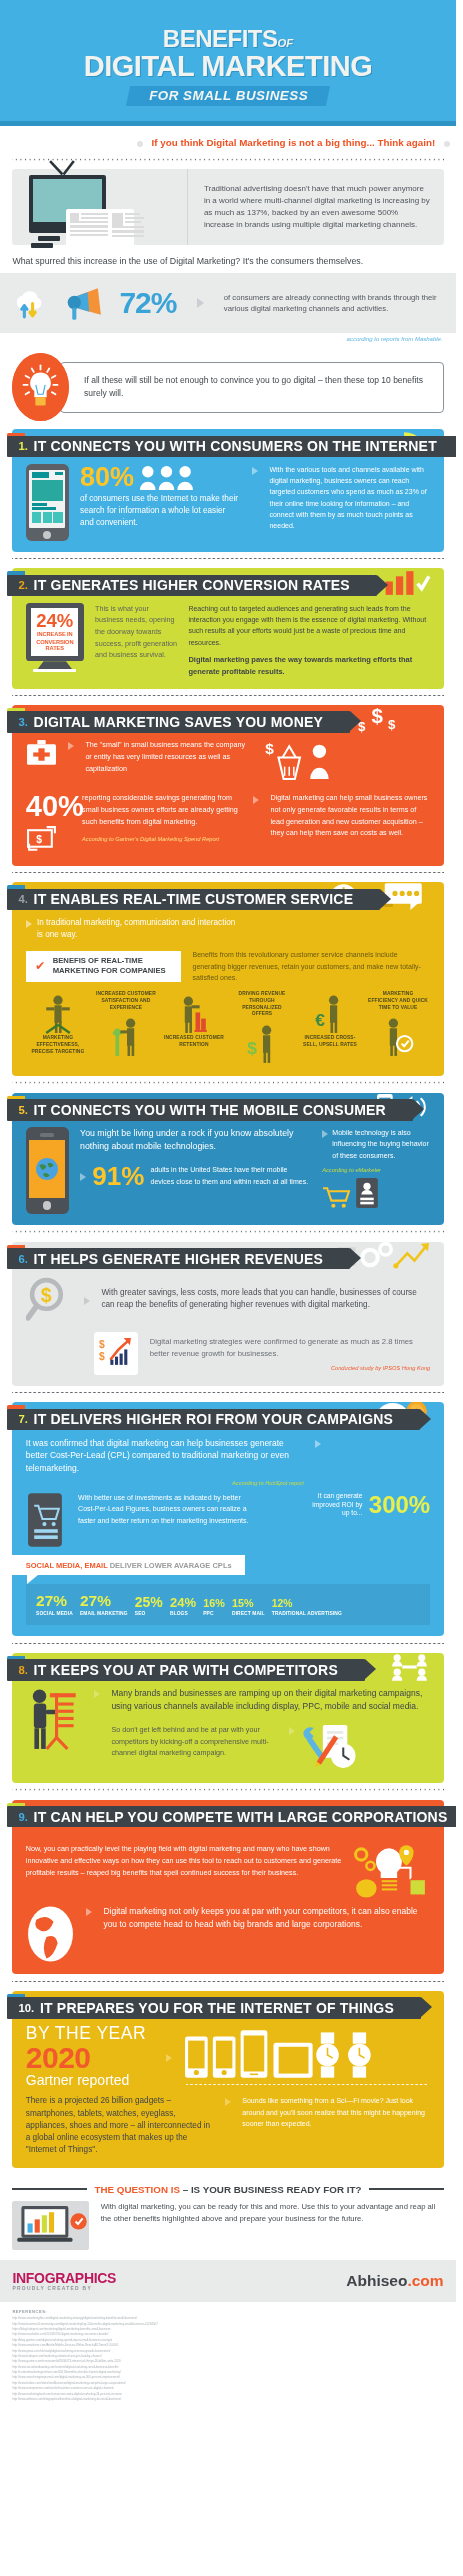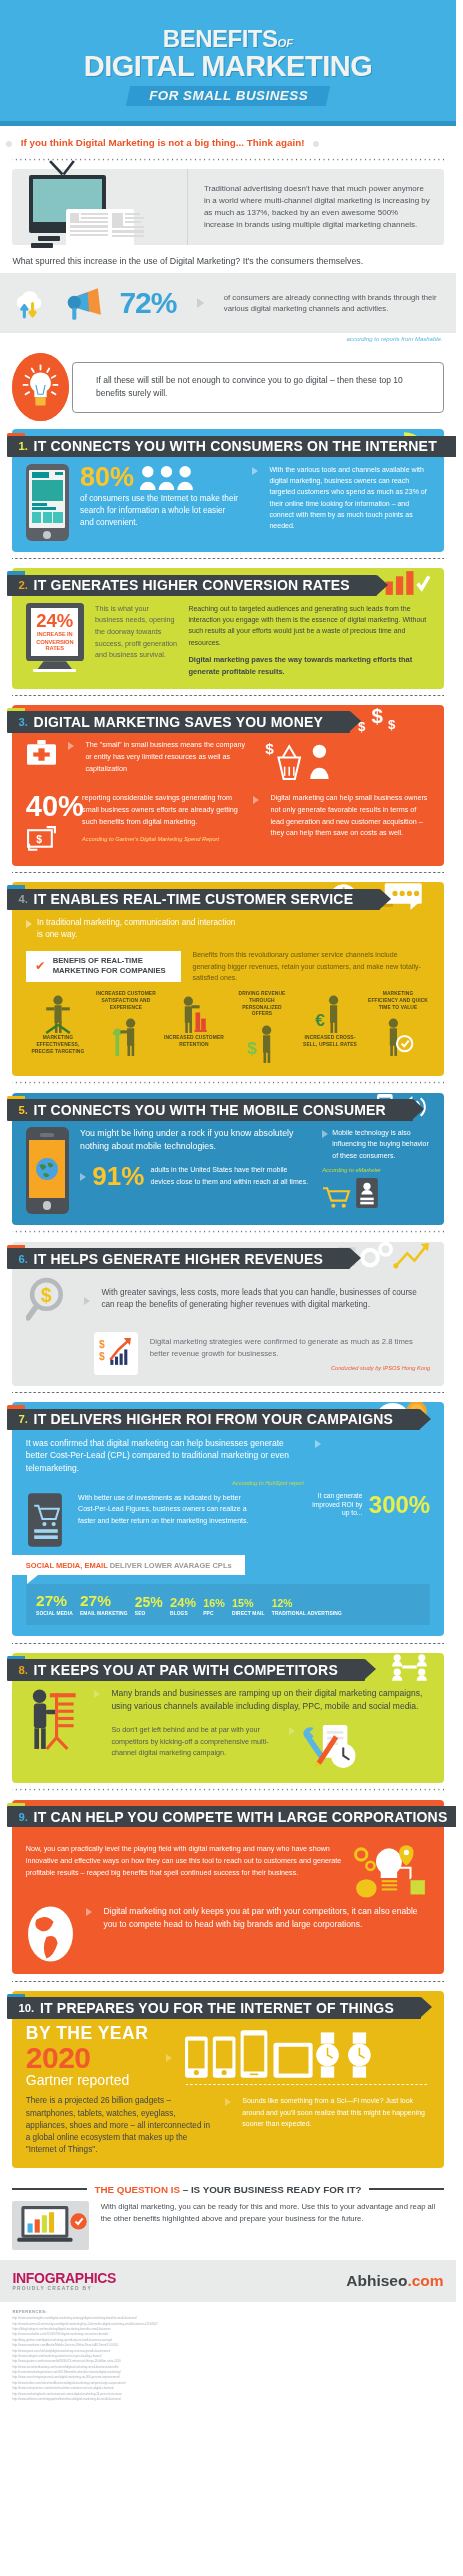--- a/index.html
+++ b/index.html
@@ -15,21 +15,21 @@
   .hero-line1 { font-size:24px; font-weight:bold; letter-spacing:-0.5px; color:#f2f2ef; line-height:1; text-shadow:1px 1px 0 #2f93c4; }
   .hero-line1 .of { font-size:11.3px; font-style:italic; letter-spacing:0; }
   .hero-line2 { font-size:29px; font-weight:bold; letter-spacing:-0.5px; color:#f2f2ef; line-height:1.05; text-shadow:1px 1px 0 #2f93c4; }
   .hero-ribbon { display:inline-block; margin-top:4.1px; background:#2f9ad1; color:#f4f4f1;
     font-size:13.4px; font-style:italic; font-weight:bold; letter-spacing:0.5px;
     padding:2.1px 20.6px 3.1px; transform:skewX(-12deg); }
   .hero-ribbon span { display:inline-block; transform:skewX(12deg); }
   .hero-bottom-bar { height:4.6px; background:#2e94c6; }
 
   
-  .tagline-wrap { padding:11.3px 0 5.2px; text-align:left; }
+  .tagline-wrap { padding:11.3px 0 5.2px; text-align:right; }
   .tagline { font-size:9.8px; color:#ef5223; font-weight:600; display:inline-block; position:relative; }
   .tagline b { font-weight:bold; }
   .tag-dot { display:inline-block; width:6.2px; height:6.2px; border-radius:50%; background:#e3e3e3; vertical-align:middle; margin:0 6.2px; }
 
   
   .dots { height:3.1px; margin:5.2px 12.4px 7.2px;
     background-image:radial-gradient(circle, #5b6167 0.9px, transparent 1px);
     background-size:4.6px 3.1px; background-repeat:repeat-x; background-position:center; }
 
   
@@ -56,21 +56,21 @@
   
   .band72 { margin:0; background:#e9eaea; padding:11.3px 12.4px; display:flex; align-items:center; gap:13px; }
   .ic-cloud { width:36px; height:31px; position:relative; flex:none; }
   .ic-mega { width:45px; height:37px; flex:none; }
   .big72 { font-size:30px; font-weight:bold; color:#3aa3d8; line-height:1; letter-spacing:-1px; }
   .tri { width:0;height:0;border-top:5.7px solid transparent;border-bottom:5.7px solid transparent;border-left:7.2px solid #c9cfd2; flex:none; margin:0 7.2px; }
   .band72 p { font-size:7.7px; line-height:1.5; color:#52595f; }
   .src-right { text-align:right; margin:3.1px 13.4px 0; font-size:6px; font-style:italic; color:#5bb4e2; }
 
   
-  .bulb-row { margin:11.3px 12.4px 5.2px; display:flex; align-items:center;gap:12px; }
+  .bulb-row { margin:11.3px 12.4px 5.2px; display:flex; align-items:center; }
   .bulb-circle { width:57px; height:68px; border-radius:50%; background:#f05a28; flex:none; position:relative; z-index:2; }
   .bulb-box { flex:1; margin-left:-9.3px; border:1px solid #8b9298; border-radius:4.1px; padding:11.3px 10.3px 11.3px 23px; }
   .bulb-box p { font-size:8.5px; line-height:1.55; color:#41474c; }
 
   
   .sec { margin:8.2px 12.4px 0; border-radius:4.1px; position:relative; padding:0 0 11.3px; }
   .sec-hdr { position:relative; height:28px; margin-bottom:3.1px; }
   .tab-fold { position:absolute; left:-5.2px; top:3.1px; width:17.5px; height:14.4px; border-radius:1.5px 0 0 1.5px; }
   .tab { position:absolute; left:-5.2px; top:6.2px; height:21.6px; background:#3c4349; display:flex; align-items:center;
          padding:0 27px 0 11.3px; border-radius:1px; z-index:3; }
@@ -136,21 +136,21 @@
   .cpl-callout .rest { color:#9b9b9b; font-weight:bold; font-size:7.5px; }
   .cpl-strip { background:rgba(0,0,0,.07); margin-top:9.3px; padding:9.3px 10.3px; display:flex; align-items:flex-end; gap:7.2px; }
   .cpl-item { text-align:left; }
   .cpl-val { color:#e8ef4a; font-weight:bold; line-height:1; }
   .cpl-lbl { color:#fff; font-size:4.9px; font-weight:bold; letter-spacing:0.1px; margin-top:2.1px; white-space:nowrap; }
   .roi-box { text-align:right; }
   .roi-txt { color:#fff; font-size:6.7px; line-height:1.25; display:inline-block; vertical-align:middle; }
   .roi-num { color:#e8ef4a; font-size:24px; font-weight:bold; line-height:1; display:inline-block; vertical-align:middle; margin-left:4.1px; }
 
   
-  .yr-big { font-size:17.5px; font-weight:bold; color:#fff; letter-spacing:0.5px; line-height:1; }
+  .yr-big { font-size:17.5px; font-weight:normal; color:#fff; letter-spacing:0.5px; line-height:1; }
   .yr-num { font-size:30px; font-weight:bold; color:#f15a2b; line-height:1; letter-spacing:-0.5px; }
   .yr-sub { font-size:14px; color:#fff; line-height:1.1; }
 
   
   .qbar { margin:15.5px 12.4px 3.1px; display:flex; align-items:center; gap:7.2px; }
   .qline { flex:1; height:2.6px; background:#3f4549; }
   .qtxt { font-size:9.8px; font-weight:bold; white-space:nowrap; }
   .qtxt .q1 { color:#f15a2b; }
   .qtxt .q2 { color:#3f4549; }
 

